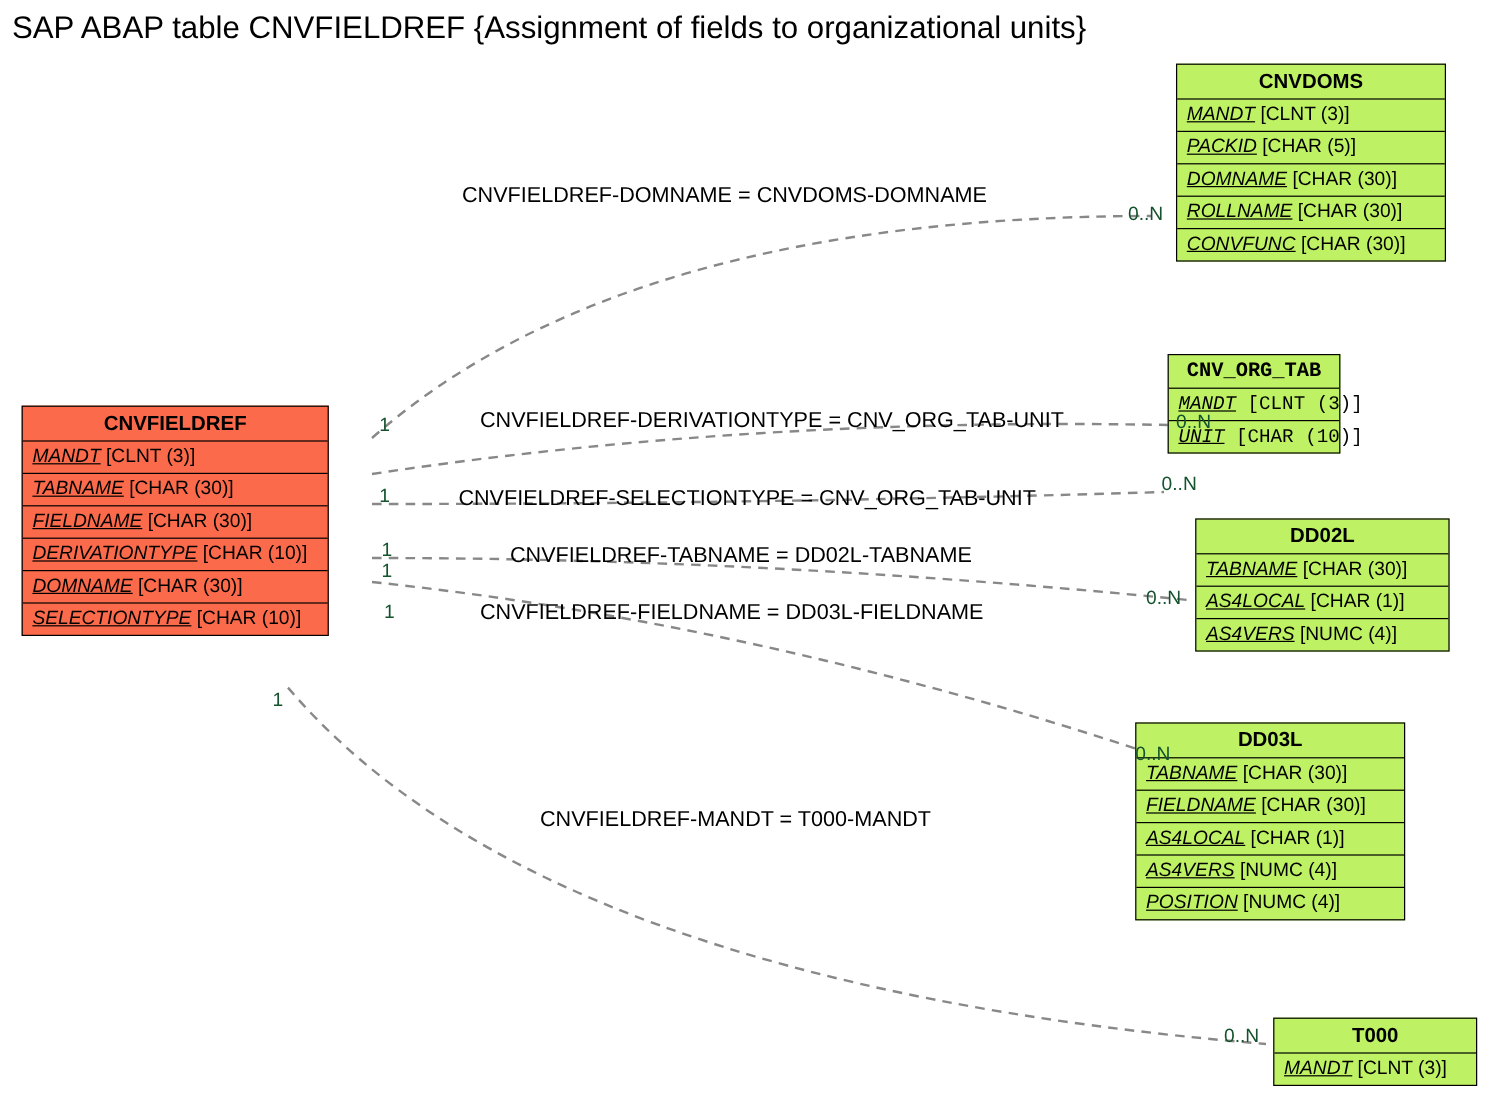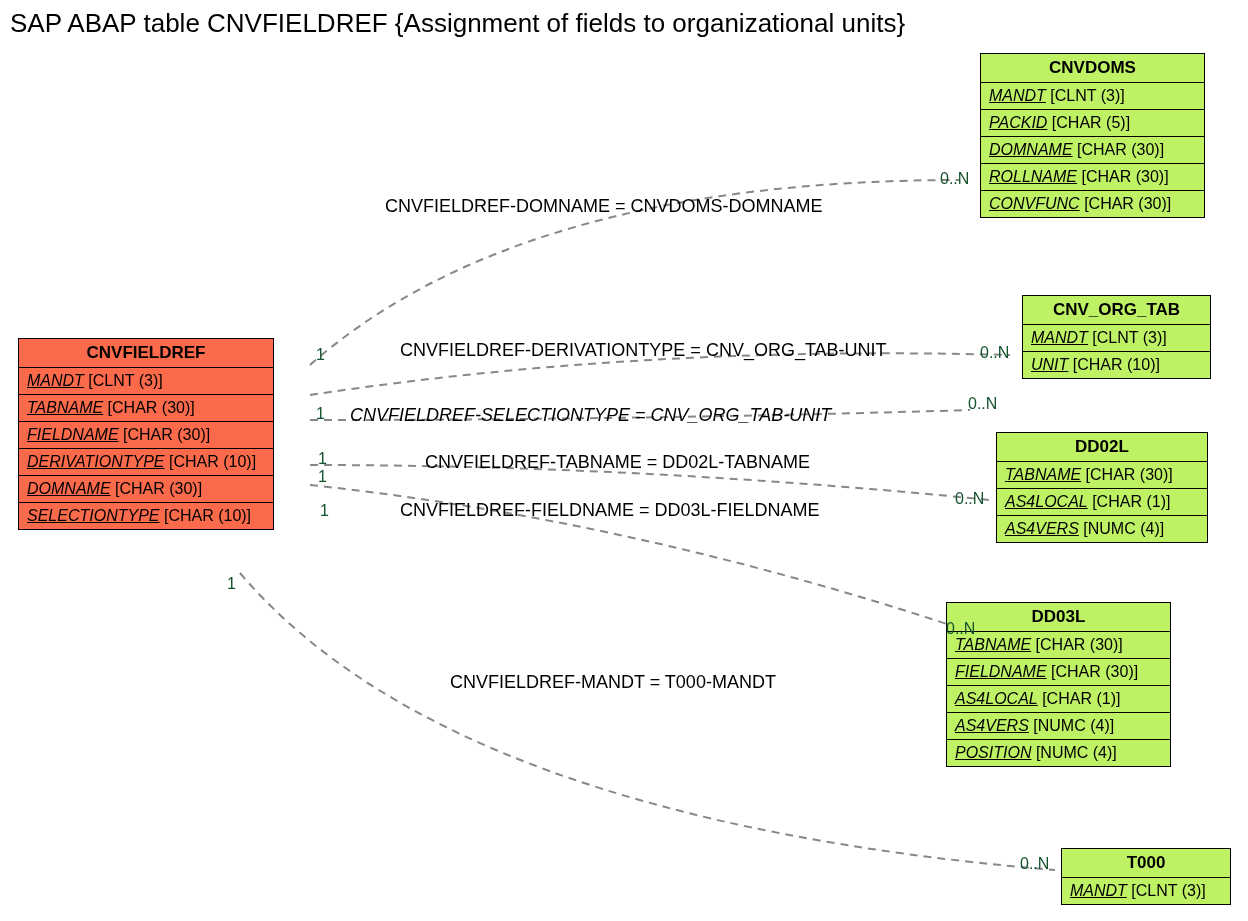--- a/index.html
+++ b/index.html
@@ -97,21 +97,21 @@
 
 <div class="entity rel-entity" style="left:980px; top:53px; width:225px;">
   <div class="entity-header">CNVDOMS</div>
   <div class="entity-row"><span class="fieldname">MANDT</span> <span>[CLNT (3)]</span></div>
   <div class="entity-row"><span class="fieldname">PACKID</span> <span>[CHAR (5)]</span></div>
   <div class="entity-row"><span class="fieldname">DOMNAME</span> <span>[CHAR (30)]</span></div>
   <div class="entity-row"><span class="fieldname">ROLLNAME</span> <span>[CHAR (30)]</span></div>
   <div class="entity-row"><span class="fieldname">CONVFUNC</span> <span>[CHAR (30)]</span></div>
 </div>
 
-<div class="entity rel-entity" style="left:1022px; top:295px; width:189px;">
+<div class="entity rel-entity" style="left:973px; top:295px; width:144px;font-family:Liberation Mono, monospace;">
   <div class="entity-header">CNV_ORG_TAB</div>
   <div class="entity-row"><span class="fieldname">MANDT</span> <span>[CLNT (3)]</span></div>
   <div class="entity-row"><span class="fieldname">UNIT</span> <span>[CHAR (10)]</span></div>
 </div>
 
 <div class="entity rel-entity" style="left:996px; top:432px; width:212px;">
   <div class="entity-header">DD02L</div>
   <div class="entity-row"><span class="fieldname">TABNAME</span> <span>[CHAR (30)]</span></div>
   <div class="entity-row"><span class="fieldname">AS4LOCAL</span> <span>[CHAR (1)]</span></div>
   <div class="entity-row"><span class="fieldname">AS4VERS</span> <span>[NUMC (4)]</span></div>
@@ -124,23 +124,23 @@
   <div class="entity-row"><span class="fieldname">AS4LOCAL</span> <span>[CHAR (1)]</span></div>
   <div class="entity-row"><span class="fieldname">AS4VERS</span> <span>[NUMC (4)]</span></div>
   <div class="entity-row"><span class="fieldname">POSITION</span> <span>[NUMC (4)]</span></div>
 </div>
 
 <div class="entity rel-entity" style="left:1061px; top:848px; width:170px;">
   <div class="entity-header">T000</div>
   <div class="entity-row"><span class="fieldname">MANDT</span> <span>[CLNT (3)]</span></div>
 </div>
 
-<div class="edge-label" style="left:385px; top:152px;margin-top:44px;">CNVFIELDREF-DOMNAME = CNVDOMS-DOMNAME</div>
+<div class="edge-label" style="left:385px; top:152px;">CNVFIELDREF-DOMNAME = CNVDOMS-DOMNAME</div>
 <div class="edge-label" style="left:400px; top:340px;">CNVFIELDREF-DERIVATIONTYPE = CNV_ORG_TAB-UNIT</div>
-<div class="edge-label" style="left:350px; top:405px;font-style:italic;">CNVFIELDREF-SELECTIONTYPE = CNV_ORG_TAB-UNIT</div>
+<div class="edge-label" style="left:382px; top:405px;">CNVFIELDREF-SELECTIONTYPE = CNV_ORG_TAB-UNIT</div>
 <div class="edge-label" style="left:425px; top:452px;">CNVFIELDREF-TABNAME = DD02L-TABNAME</div>
 <div class="edge-label" style="left:400px; top:500px;">CNVFIELDREF-FIELDNAME = DD03L-FIELDNAME</div>
 <div class="edge-label" style="left:450px; top:672px;">CNVFIELDREF-MANDT = T000-MANDT</div>
 
 <div class="card-label" style="left:316px; top:346px;">1</div>
 <div class="card-label" style="left:316px; top:405px;">1</div>
 <div class="card-label" style="left:318px; top:450px;">1</div>
 <div class="card-label" style="left:318px; top:468px;">1</div>
 <div class="card-label" style="left:320px; top:502px;">1</div>
 <div class="card-label" style="left:227px; top:575px;">1</div>

